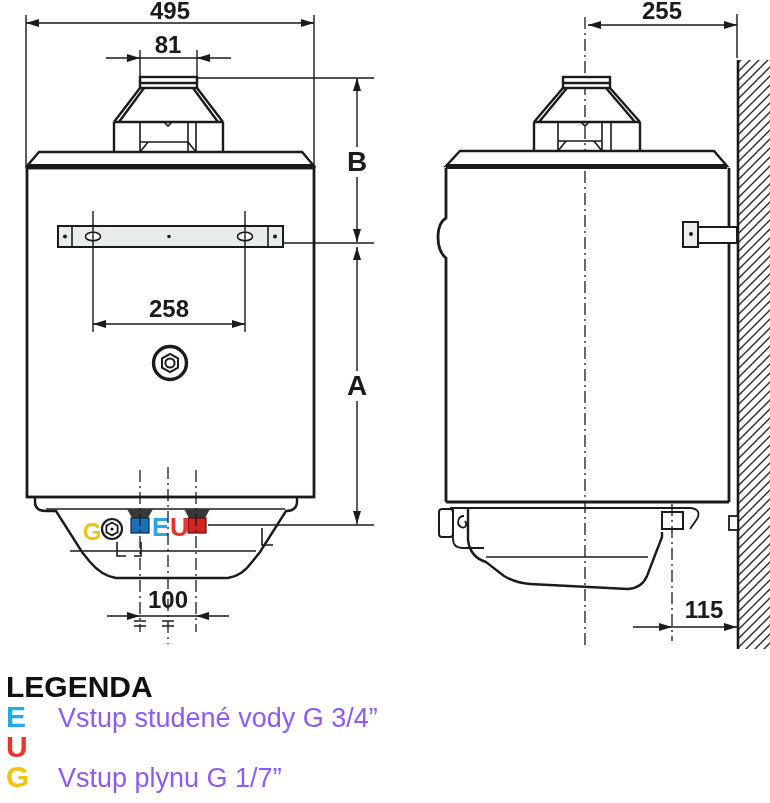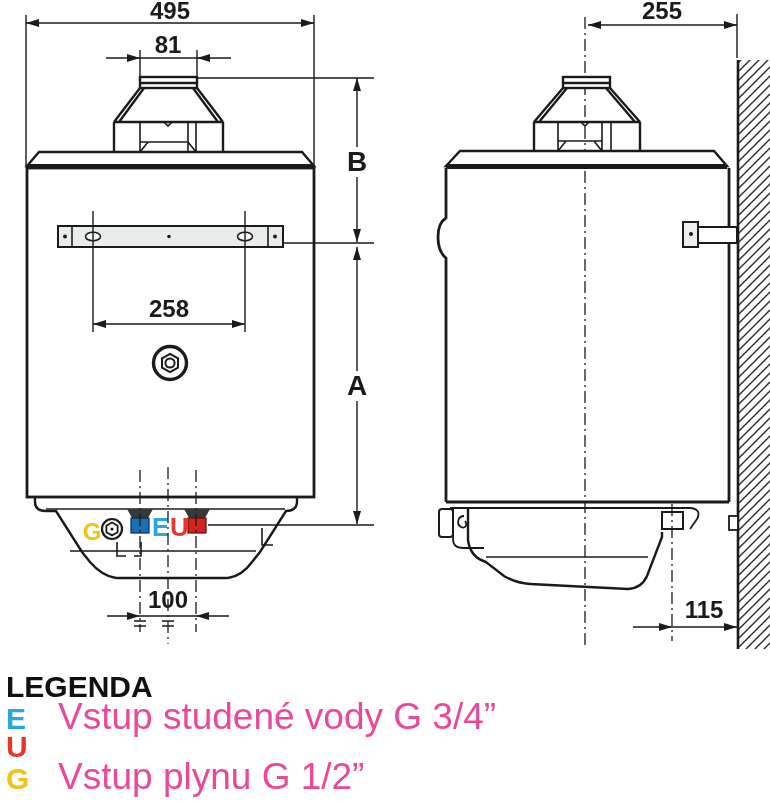--- a/index.html
+++ b/index.html
@@ -8,21 +8,21 @@
   svg{position:absolute;top:0;left:0;}
   svg text{font-family:"Liberation Sans",sans-serif;}
   .dimnum{font-size:24px;font-weight:bold;fill:#1b1b1b;}
   .dimletter{font-size:28px;font-weight:bold;fill:#1b1b1b;}
   .connletter{font-size:26px;font-weight:bold;}
   .gasletter{font-size:24px;font-weight:bold;}
   .legend{position:absolute;left:6px;top:672px;}
   .legend-title{font-size:30px;font-weight:bold;color:#111;letter-spacing:0px;line-height:30px;}
   .legend-row{display:flex;align-items:baseline;height:30px;line-height:30px;}
   .legend-letter{width:52px;font-size:30px;font-weight:bold;}
-  .legend-text{font-size:37px;color:#ec4899;}
+  .legend-text{font-size:27px;color:#8b5cf6;}
 </style>
 </head>
 <body>
 
 <div class="page">
 
 <svg width="770" height="665" viewBox="0 0 770 665">
   <defs>
     <pattern id="hatch" width="9" height="9" patternUnits="userSpaceOnUse">
       <path d="M0,9 L9,0 M-2,2 L2,-2 M7,11 L11,7" stroke="#2a2a2a" stroke-width="1.4" fill="none"></path>
@@ -205,17 +205,17 @@
   <div class="legend-title">LEGENDA</div>
   <div class="legend-row">
     <span class="legend-letter" style="color: rgb(41, 167, 224);">E</span>
     <span class="legend-text">Vstup studené vody G 3/4”</span>
   </div>
   <div class="legend-row">
     <span class="legend-letter" style="color: rgb(232, 52, 43);">U</span>
   </div>
   <div class="legend-row">
     <span class="legend-letter" style="color: rgb(239, 196, 18);">G</span>
-    <span class="legend-text">Vstup plynu G 1/2”</span>
+    <span class="legend-text">Vstup plynu G 1/7”</span>
   </div>
 </div>
 
 </div>
 
 </body></html>

